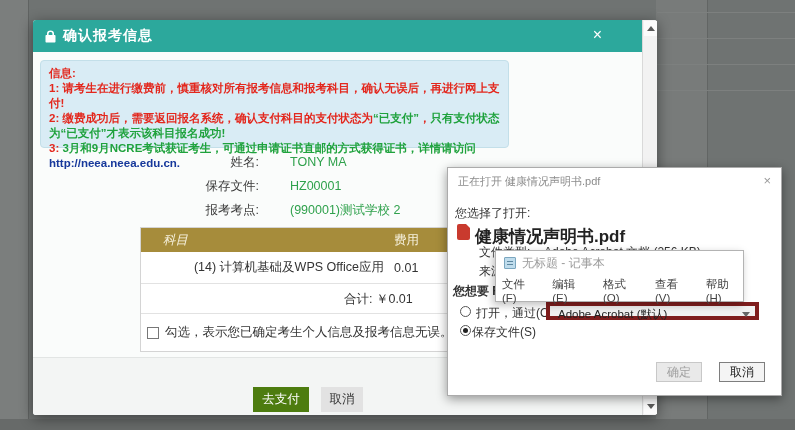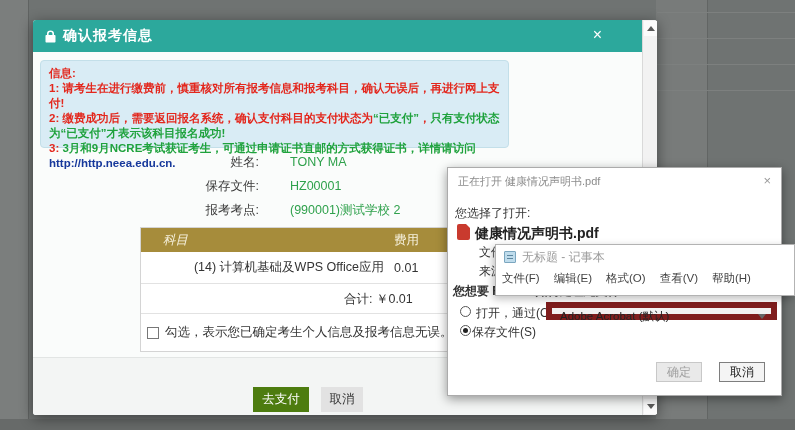--- a/index.html
+++ b/index.html
@@ -51,37 +51,37 @@
   .btn-pay { position:absolute; left:220px; top:29px; width:56px; height:25px; background:#4d7c0f; color:#fff; border:none; font-size:12.5px; font-family:inherit; cursor:pointer; }
   .btn-cancel { position:absolute; left:288px; top:29px; width:42px; height:25px; background:#e2e2e2; color:#333; border:none; font-size:12.5px; font-family:inherit; cursor:pointer; }
 
   
   .dl { position:absolute; left:447px; top:167px; width:335px; height:229px; background:#fff; border:1px solid #ababab; box-shadow:0 3px 10px rgba(0,0,0,.4); font-size:12px; color:#333; }
   .dl-title { position:absolute; left:10px; top:6px; font-size:11px; color:#8c8c8c; }
   .dl-close { position:absolute; right:10px; top:5px; color:#9a9a9a; font-size:13px; cursor:pointer; }
   .dl-chosen { position:absolute; left:7px; top:37px; }
   .pdf-ic { position:absolute; left:9px; top:56px; width:13px; height:16px; background:#c93a2e; border-radius:2px; }
   .pdf-ic::after { content:""; position:absolute; right:0; top:0; border-left:4px solid transparent; border-top:4px solid #fff; }
-  .dl-fname { position:absolute; left:27px; top:57px; font-weight:bold; font-size:14px; color:#222; }
+  .dl-fname { position:absolute; left:27px; top:57px; font-weight:bold; font-size:17px; color:#222; }
   .dl-type-label { position:absolute; left:31px; top:76px; }
   .dl-type-value { position:absolute; left:96px; top:76px; }
   .dl-src-label { position:absolute; left:31px; top:95px; }
   .dl-question { position:absolute; left:5px; top:115px; font-weight:bold; }
   .radio { position:absolute; width:11px; height:11px; border:1px solid #555; border-radius:50%; background:#fff; }
   .radio.sel::after { content:""; position:absolute; left:2px; top:2px; width:5px; height:5px; border-radius:50%; background:#222; }
   .r1 { left:12px; top:138px; } .r2 { left:12px; top:157px; }
   .r1-label { position:absolute; left:28px; top:137px; }
   .r2-label { position:absolute; left:24px; top:156px; }
-  .combo { position:absolute; left:98px; top:134px; width:231px; height:18px; background:#f1f1f1; border:6px solid #7f1d1d; font-size:11.5px; line-height:16px; padding-left:8px; color:#222; }
+  .combo { position:absolute; left:98px; top:134px; width:213px; height:18px; background:#f1f1f1; border:4px solid #7f1d1d; font-size:11.5px; line-height:16px; padding-left:8px; color:#222; }
   .combo-arrow { position:absolute; right:5px; top:6px; width:0; height:0; border-left:4px solid transparent; border-right:4px solid transparent; border-top:5px solid #666; }
   .btn-ok { position:absolute; left:208px; top:194px; width:46px; height:20px; background:#e9e9e9; border:1px solid #c8c8c8; color:#a0a0a0; font-size:12px; font-family:inherit; }
   .btn-no { position:absolute; left:271px; top:194px; width:46px; height:20px; background:#f4f4f4; border:1px solid #7e7e7e; color:#222; font-size:12px; font-family:inherit; cursor:pointer; }
 
   
-  .np { position:absolute; left:495px; top:244px; width:300px; height:52px; background:#fff; border:1px solid #b3b3b3; box-shadow:-2px 3px 8px rgba(0,0,0,.25); }
+  .np { position:absolute; left:495px; top:250px; width:249px; height:52px; background:#fff; border:1px solid #b3b3b3; box-shadow:-2px 3px 8px rgba(0,0,0,.25); }
   .np-ic { position:absolute; left:8px; top:6px; width:12px; height:12px; background:#bfdcec; border:1px solid #7ba6bf; border-radius:1px; }
   .np-ic::after { content:""; position:absolute; left:2px; top:3px; width:6px; height:1px; background:#5d87a0; box-shadow:0 3px 0 #5d87a0; }
   .np-title { position:absolute; left:26px; top:4px; font-size:12px; color:#9b9b9b; }
   .np-menu { position:absolute; left:6px; top:26px; display:flex; gap:14px; font-size:11.5px; color:#444; }
   .np-menu span { cursor:default; }
 </style>
 </head>
 <body>
 
 <div class="stage">
@@ -105,21 +105,21 @@
           </svg>
       </span>
       <span class="m-title">确认报考信息</span>
       <span class="m-close">×</span>
     </div>
 
     <div class="info-box">
       <div>信息:</div>
       <div>1: 请考生在进行缴费前，慎重核对所有报考信息和报考科目，确认无误后，再进行网上支付!</div>
       <div><span class="txt-red">2: 缴费成功后，需要返回报名系统，确认支付科目的支付状态为</span><span class="txt-green">“已支付”</span><span class="txt-red">，</span><span class="txt-green">只有支付状态为“已支付”才表示该科目报名成功!</span></div>
-      <div><span class="txt-red">3:</span><span class="txt-green"> 3月和9月NCRE考试获证考生，可通过申请证书直邮的方式获得证书，详情请访问</span><span class="txt-link">http://http.neea.edu.cn.</span></div>
+      <div><span class="txt-red">3:</span><span class="txt-green"> 3月和9月NCRE考试获证考生，可通过申请证书直邮的方式获得证书，详情请访问</span><span class="txt-link">http://neea.neea.edu.cn.</span></div>
     </div>
 
     <div class="fields">
       <div class="f-row">
         <span class="f-label">姓名:</span>
         <span class="f-value">TONY MA</span>
       </div>
       <div class="f-row">
         <span class="f-label">保存文件:</span>
         <span class="f-value">HZ00001</span>

